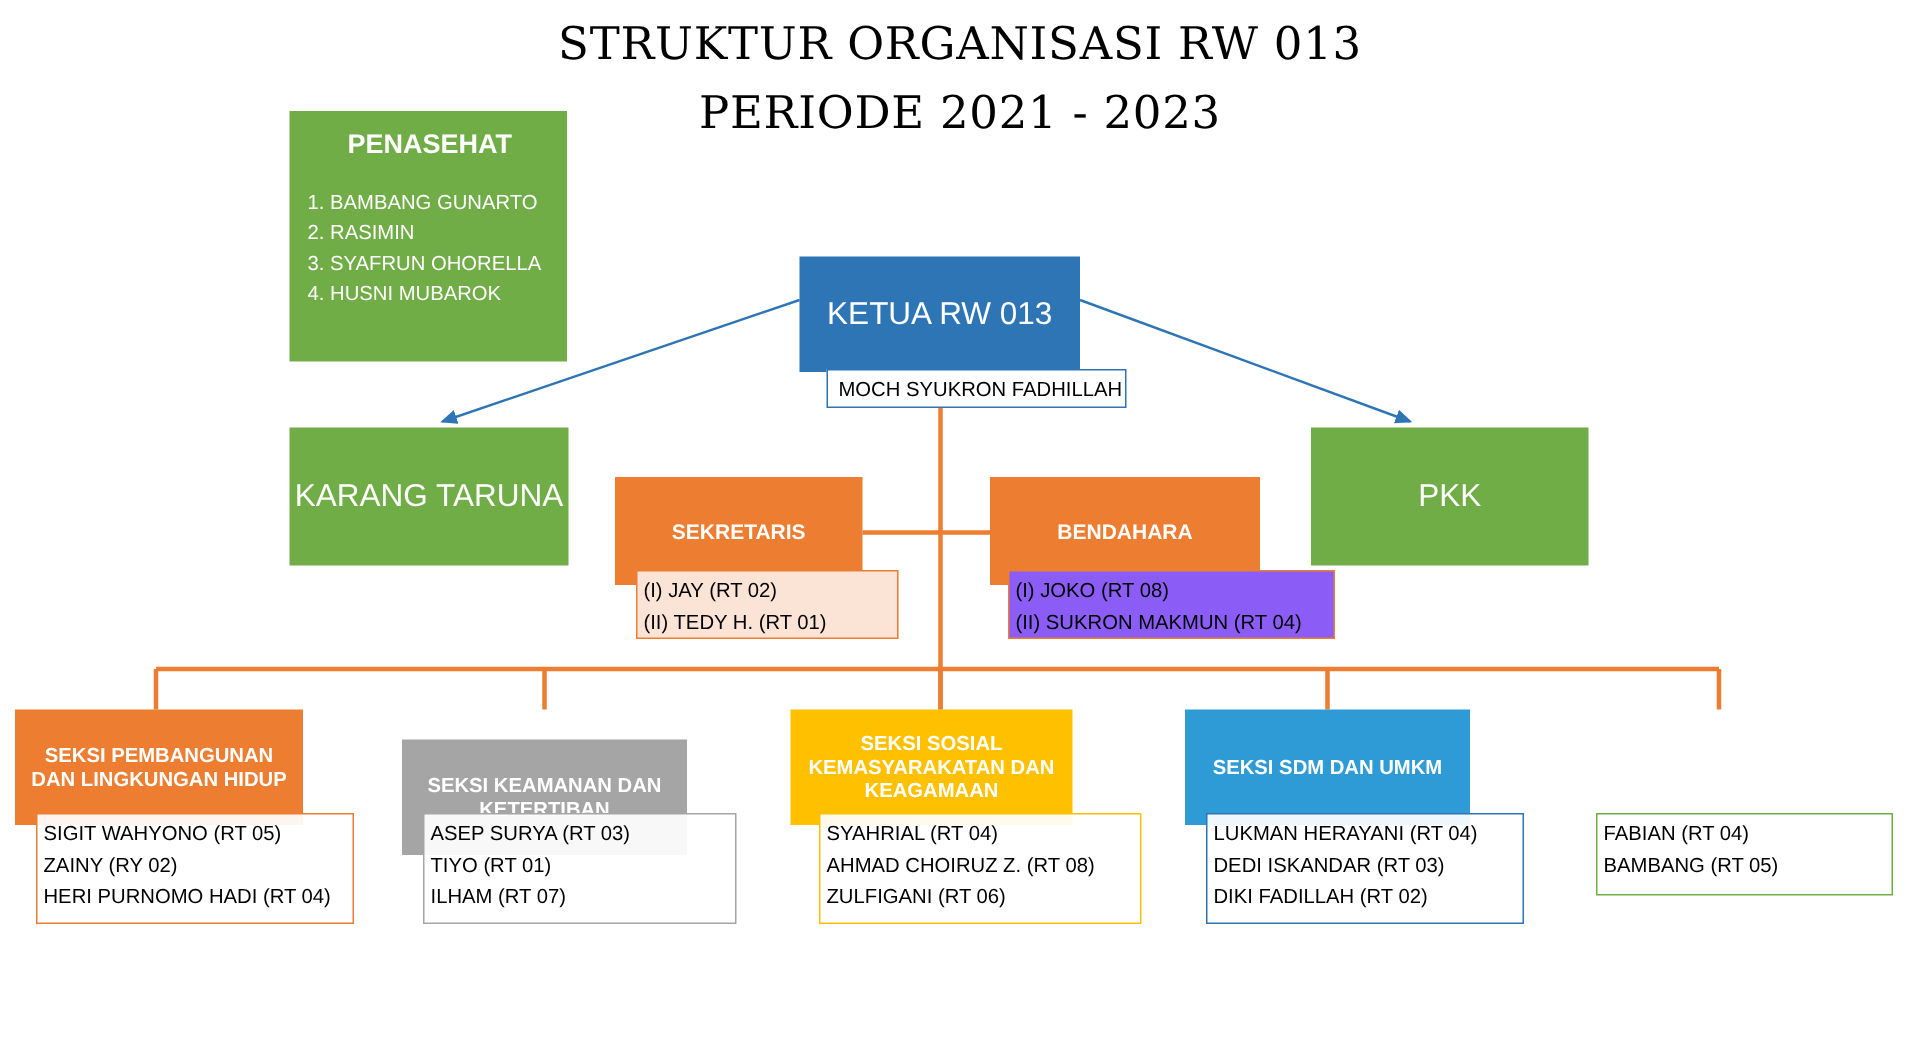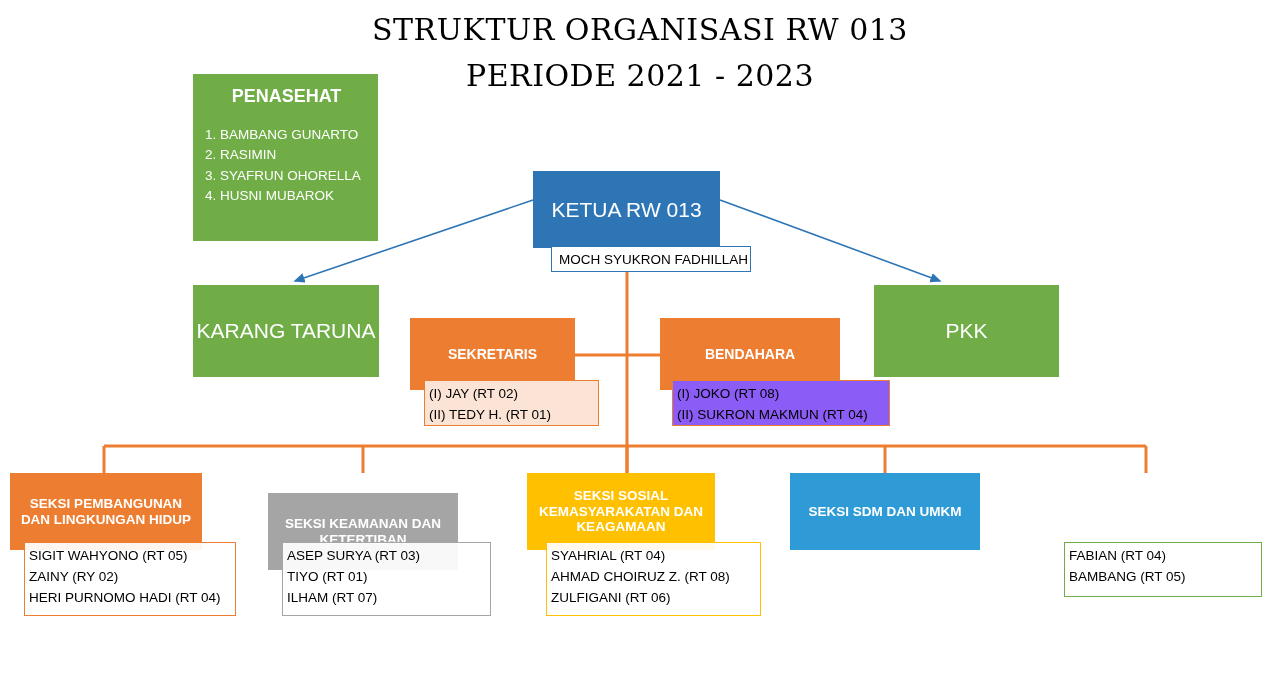--- a/index.html
+++ b/index.html
@@ -235,19 +235,24 @@
   </div>
 
   <div class="box hdr sec-hdr" id="sec3-hdr">SEKSI SOSIAL KEMASYARAKATAN DAN KEAGAMAAN</div>
   <div class="member-list" id="sec3-list">
     <div>SYAHRIAL (RT 04)</div>
     <div>AHMAD CHOIRUZ Z. (RT 08)</div>
     <div>ZULFIGANI (RT 06)</div>
   </div>
 
   <div class="box hdr sec-hdr" id="sec4-hdr">SEKSI SDM DAN UMKM</div>
+  <div class="member-list" id="sec4-list">
+    <div>LUKMAN HERAYANI (RT 04)</div>
+    <div>DEDI ISKANDAR (RT 03)</div>
+    <div>DIKI FADILLAH (RT 02)</div>
+  </div>
 
   <div class="member-list" id="sec5-list">
     <div>FABIAN (RT 04)</div>
     <div>BAMBANG (RT 05)</div>
   </div>
 
 </div>
 
 </body></html>

